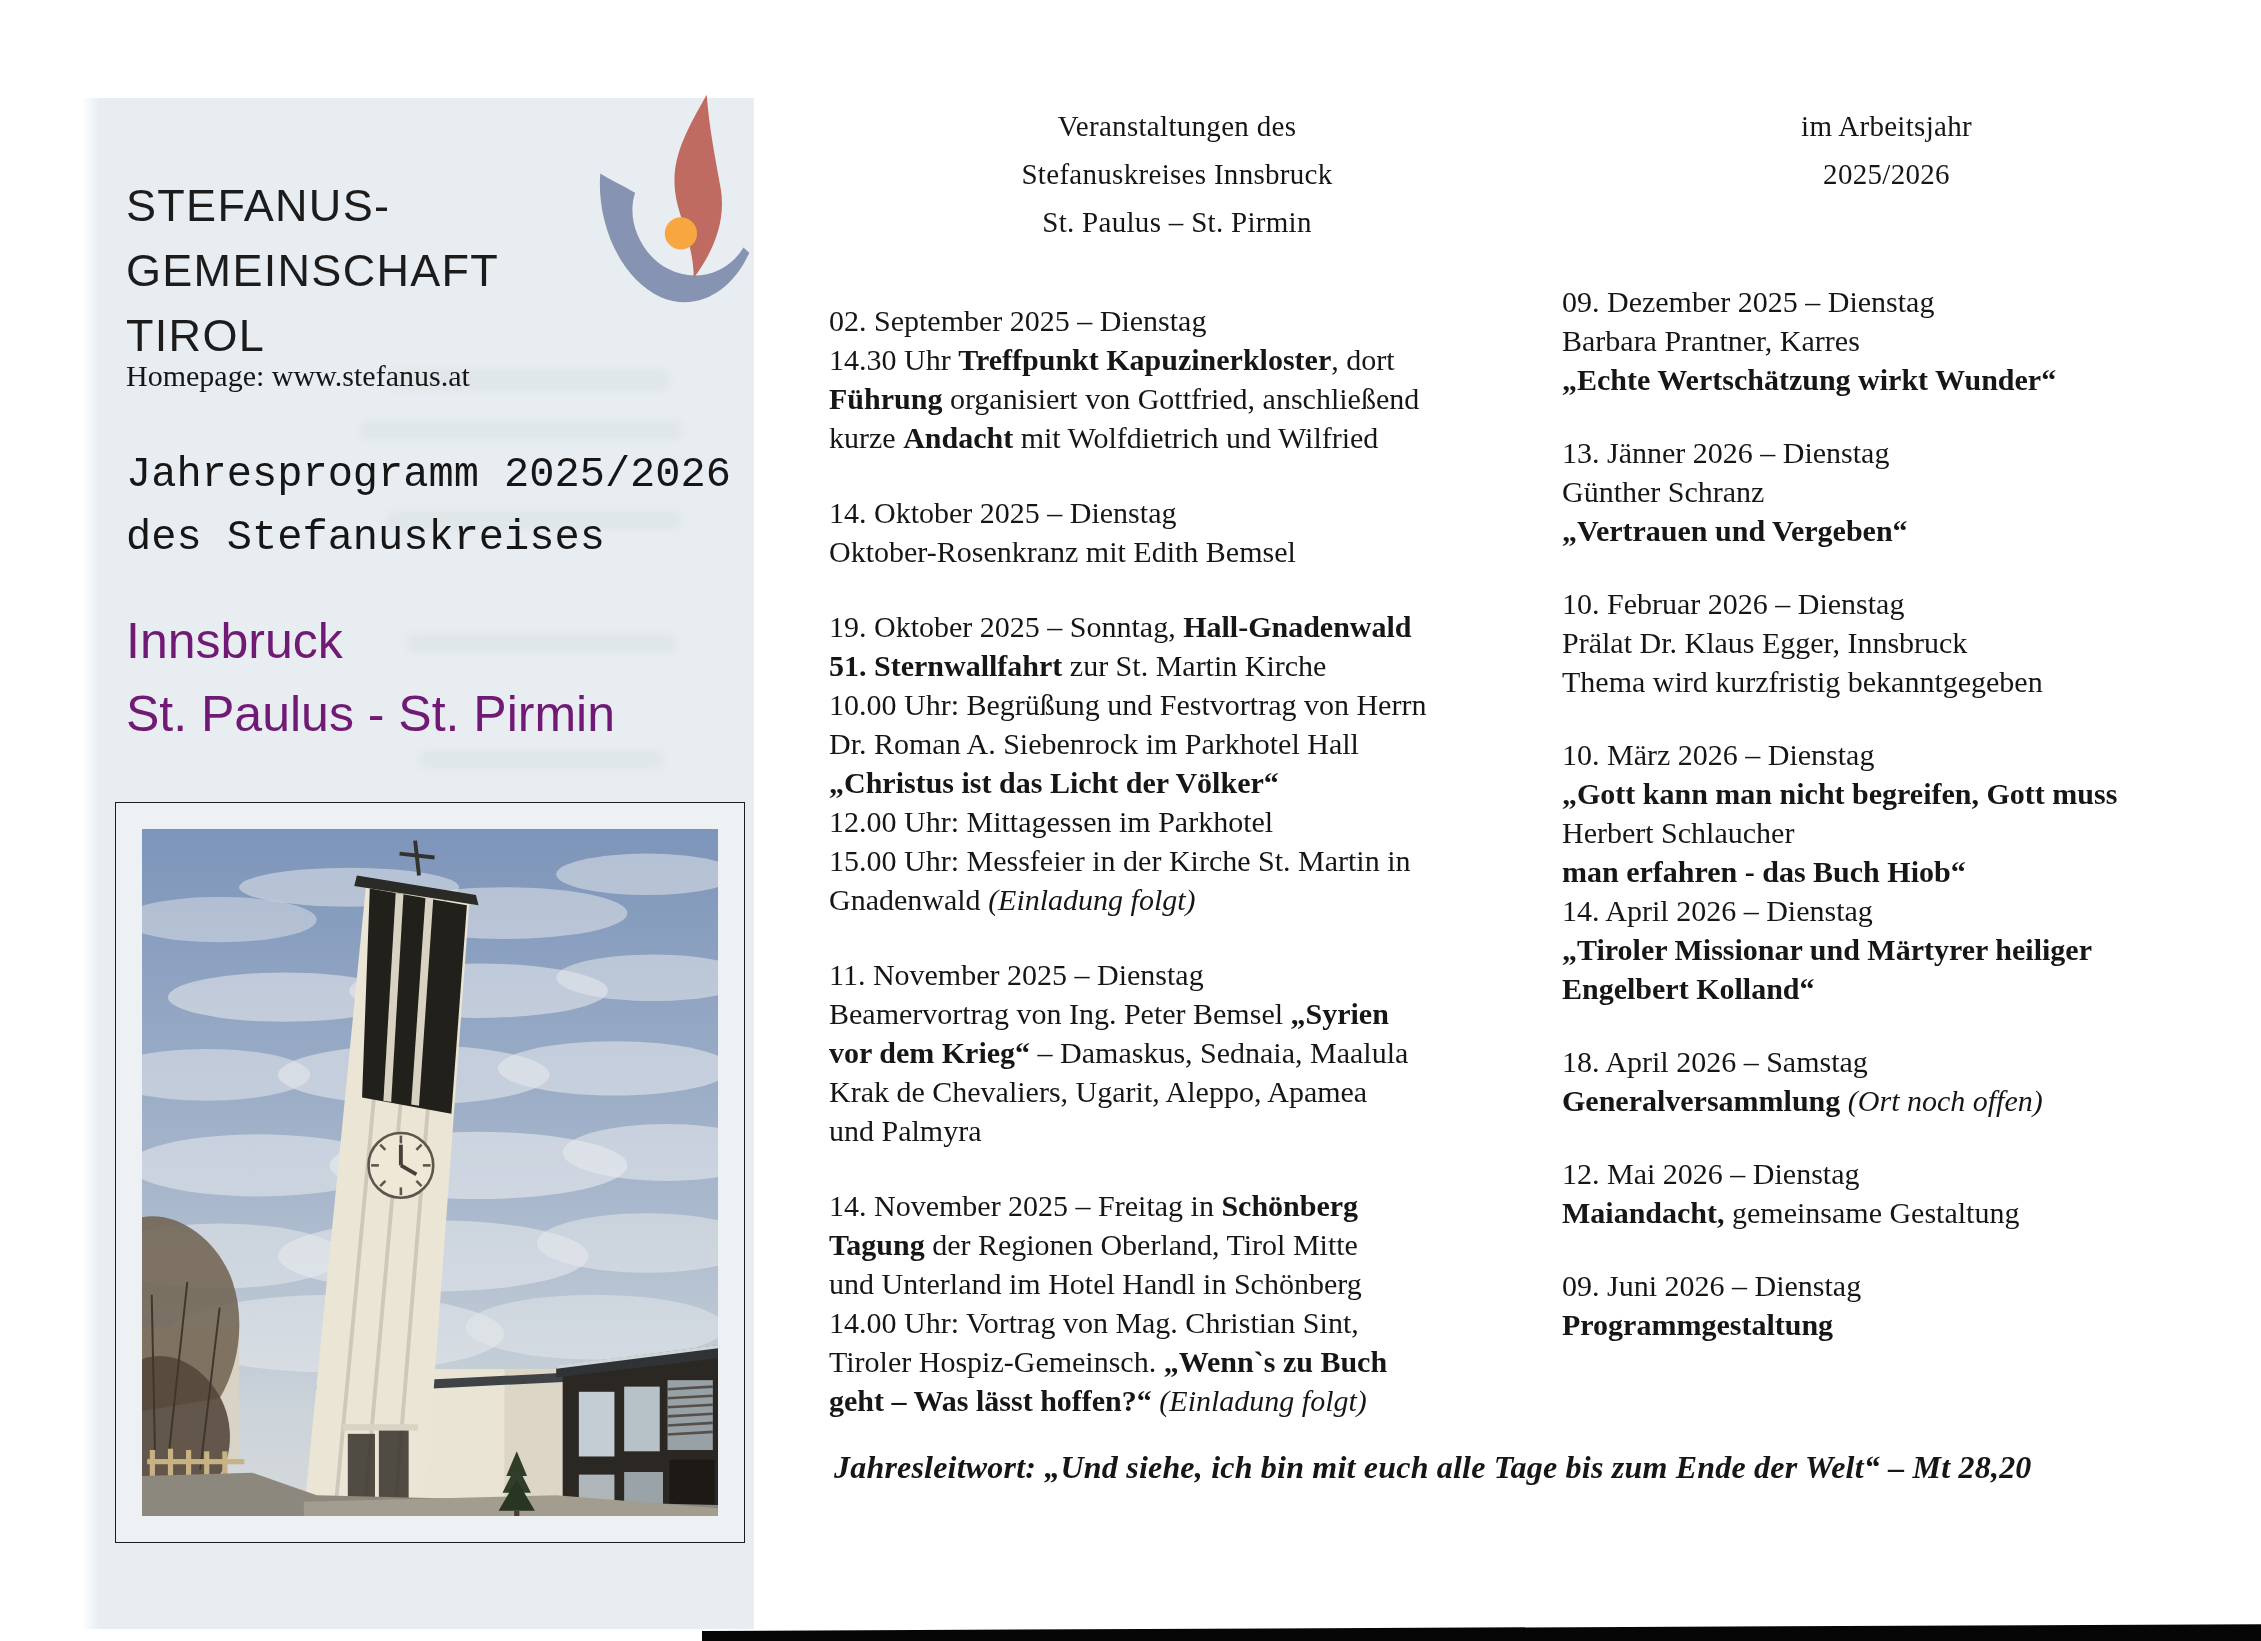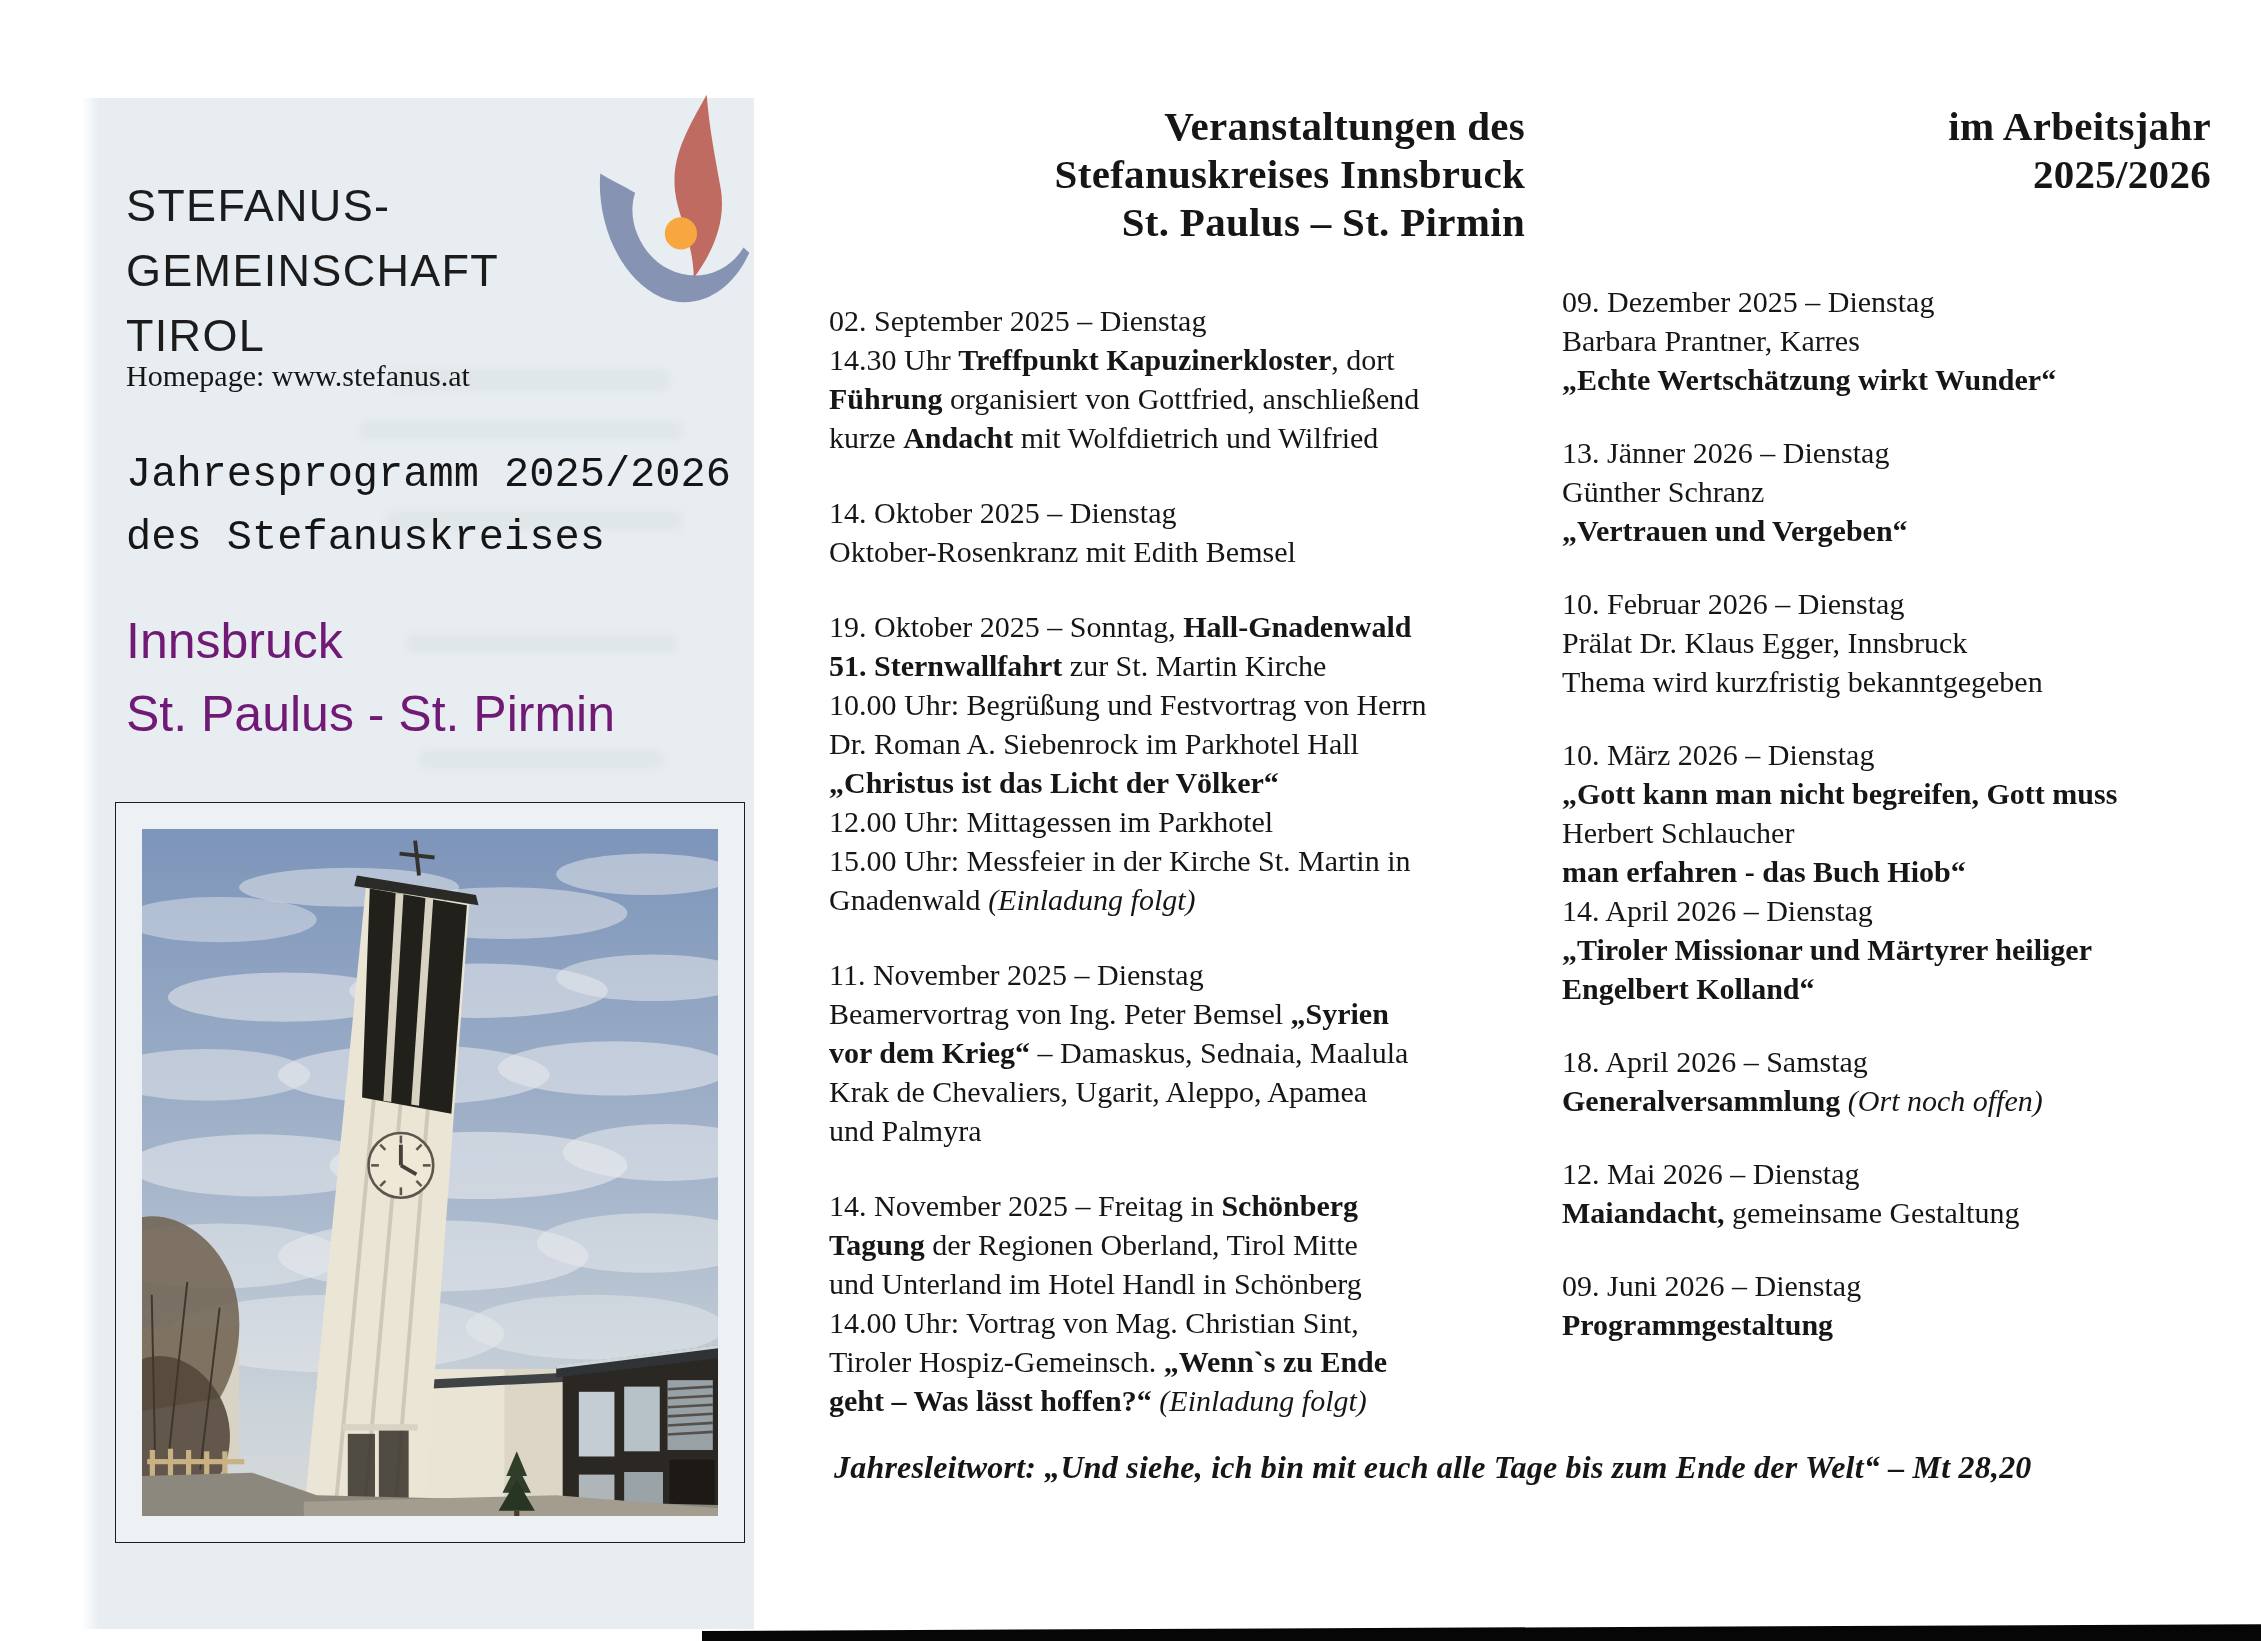--- a/index.html
+++ b/index.html
@@ -35,21 +35,21 @@
     position:absolute;left:115px;top:802px;width:630px;height:741px;
     border:1.9px solid #1c1c1c;background:#eef1f4;box-sizing:border-box;padding:26px;
   }
   .photo-frame svg{width:100%;height:100%;display:block;}
   .ghost{position:absolute;background:rgba(105,130,110,.06);filter:blur(4.5px);border-radius:6.5px;}
 
   
   .col{position:absolute;top:102px;}
   .col-middle{left:829px;width:696px;}
   .col-right{left:1562px;width:649px;}
-  .col-header{text-align:right;font-weight:bold;font-size:41px;line-height:48px;letter-spacing:0.3px;}
+  .col-header{text-align:center;font-weight:normal;font-size:29px;line-height:48px;letter-spacing:0.3px;}
   .events{margin-top:55px;}
   .col-right .events{margin-top:84px;}
   .event{font-size:30px;line-height:39px;}
   .event + .event{margin-top:36px;font-family:Liberation Serif, serif;}
   .col-right .event + .event{margin-top:34px;}
   .event.tight{margin-top:0 !important;}
   .seg-r{font-weight:normal;font-style:normal;}
   .seg-b{font-weight:bold;}
   .seg-i{font-style:italic;}
   .footer-line{
@@ -264,21 +264,21 @@
         <div><span class="seg-r">Beamervortrag von Ing. Peter Bemsel </span><span class="seg-b">„Syrien</span></div>
         <div><span class="seg-b">vor dem Krieg“</span><span class="seg-r"> – Damaskus, Sednaia, Maalula</span></div>
         <div><span class="seg-r">Krak de Chevaliers, Ugarit, Aleppo, Apamea</span></div>
         <div><span class="seg-r">und Palmyra</span></div>
       </div>
       <div class="event">
         <div><span class="seg-r">14. November 2025 – Freitag in </span><span class="seg-b">Schönberg</span></div>
         <div><span class="seg-b">Tagung</span><span class="seg-r"> der Regionen Oberland, Tirol Mitte</span></div>
         <div><span class="seg-r">und Unterland im Hotel Handl in Schönberg</span></div>
         <div><span class="seg-r">14.00 Uhr: Vortrag von Mag. Christian Sint,</span></div>
-        <div><span class="seg-r">Tiroler Hospiz-Gemeinsch. </span><span class="seg-b">„Wenn`s zu Ende</span></div>
+        <div><span class="seg-r">Tiroler Hospiz-Gemeinsch. </span><span class="seg-b">„Wenn`s zu Buch</span></div>
         <div><span class="seg-b">geht – Was lässt hoffen?“</span><span class="seg-r"> </span><span class="seg-i">(Einladung folgt)</span></div>
       </div>
     </div>
 </div>
 
 <div class="col col-right">
   <div class="col-header">
       <div>im Arbeitsjahr</div>
       <div>2025/2026</div>
     </div>

